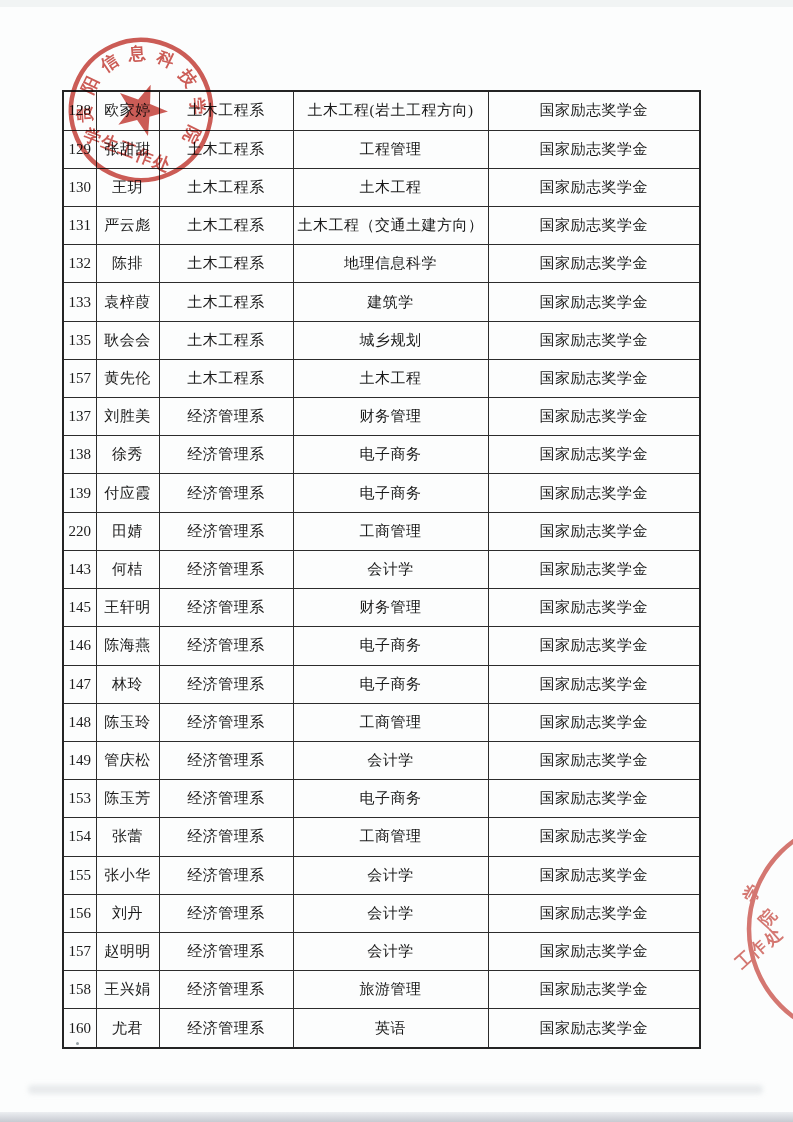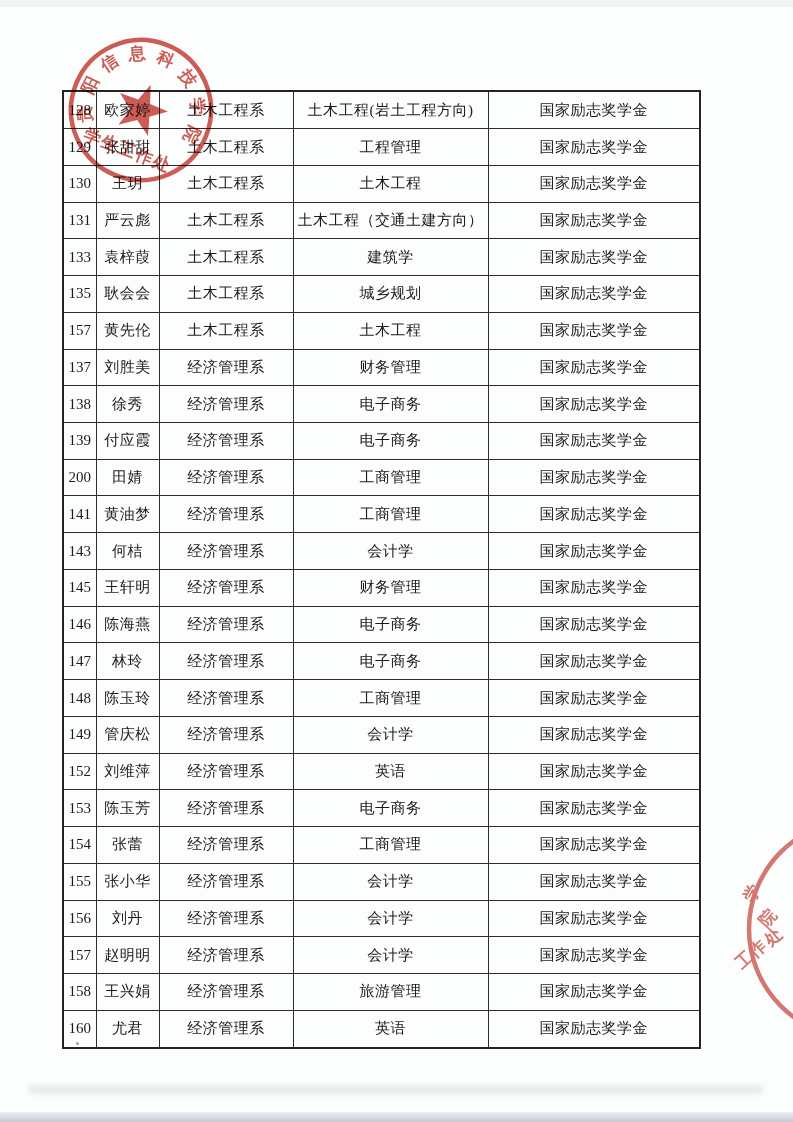--- a/index.html
+++ b/index.html
@@ -77,20 +77,27 @@
         <td class="c4">国家励志奖学金</td>
       </tr>
       <tr>
         <td class="c0">131</td>
         <td class="c1">严云彪</td>
         <td class="c2">土木工程系</td>
         <td class="c3">土木工程（交通土建方向）</td>
         <td class="c4">国家励志奖学金</td>
       </tr>
       <tr>
+        <td class="c0">132</td>
+        <td class="c1">陈排</td>
+        <td class="c2">土木工程系</td>
+        <td class="c3">地理信息科学</td>
+        <td class="c4">国家励志奖学金</td>
+      </tr>
+      <tr>
         <td class="c0">133</td>
         <td class="c1">袁梓葭</td>
         <td class="c2">土木工程系</td>
         <td class="c3">建筑学</td>
         <td class="c4">国家励志奖学金</td>
       </tr>
       <tr>
         <td class="c0">135</td>
         <td class="c1">耿会会</td>
         <td class="c2">土木工程系</td>
@@ -119,29 +126,22 @@
         <td class="c4">国家励志奖学金</td>
       </tr>
       <tr>
         <td class="c0">139</td>
         <td class="c1">付应霞</td>
         <td class="c2">经济管理系</td>
         <td class="c3">电子商务</td>
         <td class="c4">国家励志奖学金</td>
       </tr>
       <tr>
-        <td class="c0">200</td>
+        <td class="c0">220</td>
         <td class="c1">田婧</td>
-        <td class="c2">经济管理系</td>
-        <td class="c3">工商管理</td>
-        <td class="c4">国家励志奖学金</td>
-      </tr>
-      <tr>
-        <td class="c0">141</td>
-        <td class="c1">黄油梦</td>
         <td class="c2">经济管理系</td>
         <td class="c3">工商管理</td>
         <td class="c4">国家励志奖学金</td>
       </tr>
       <tr>
         <td class="c0">143</td>
         <td class="c1">何桔</td>
         <td class="c2">经济管理系</td>
         <td class="c3">会计学</td>
         <td class="c4">国家励志奖学金</td>
@@ -172,27 +172,20 @@
         <td class="c1">陈玉玲</td>
         <td class="c2">经济管理系</td>
         <td class="c3">工商管理</td>
         <td class="c4">国家励志奖学金</td>
       </tr>
       <tr>
         <td class="c0">149</td>
         <td class="c1">管庆松</td>
         <td class="c2">经济管理系</td>
         <td class="c3">会计学</td>
-        <td class="c4">国家励志奖学金</td>
-      </tr>
-      <tr>
-        <td class="c0">152</td>
-        <td class="c1">刘维萍</td>
-        <td class="c2">经济管理系</td>
-        <td class="c3">英语</td>
         <td class="c4">国家励志奖学金</td>
       </tr>
       <tr>
         <td class="c0">153</td>
         <td class="c1">陈玉芳</td>
         <td class="c2">经济管理系</td>
         <td class="c3">电子商务</td>
         <td class="c4">国家励志奖学金</td>
       </tr>
       <tr>

